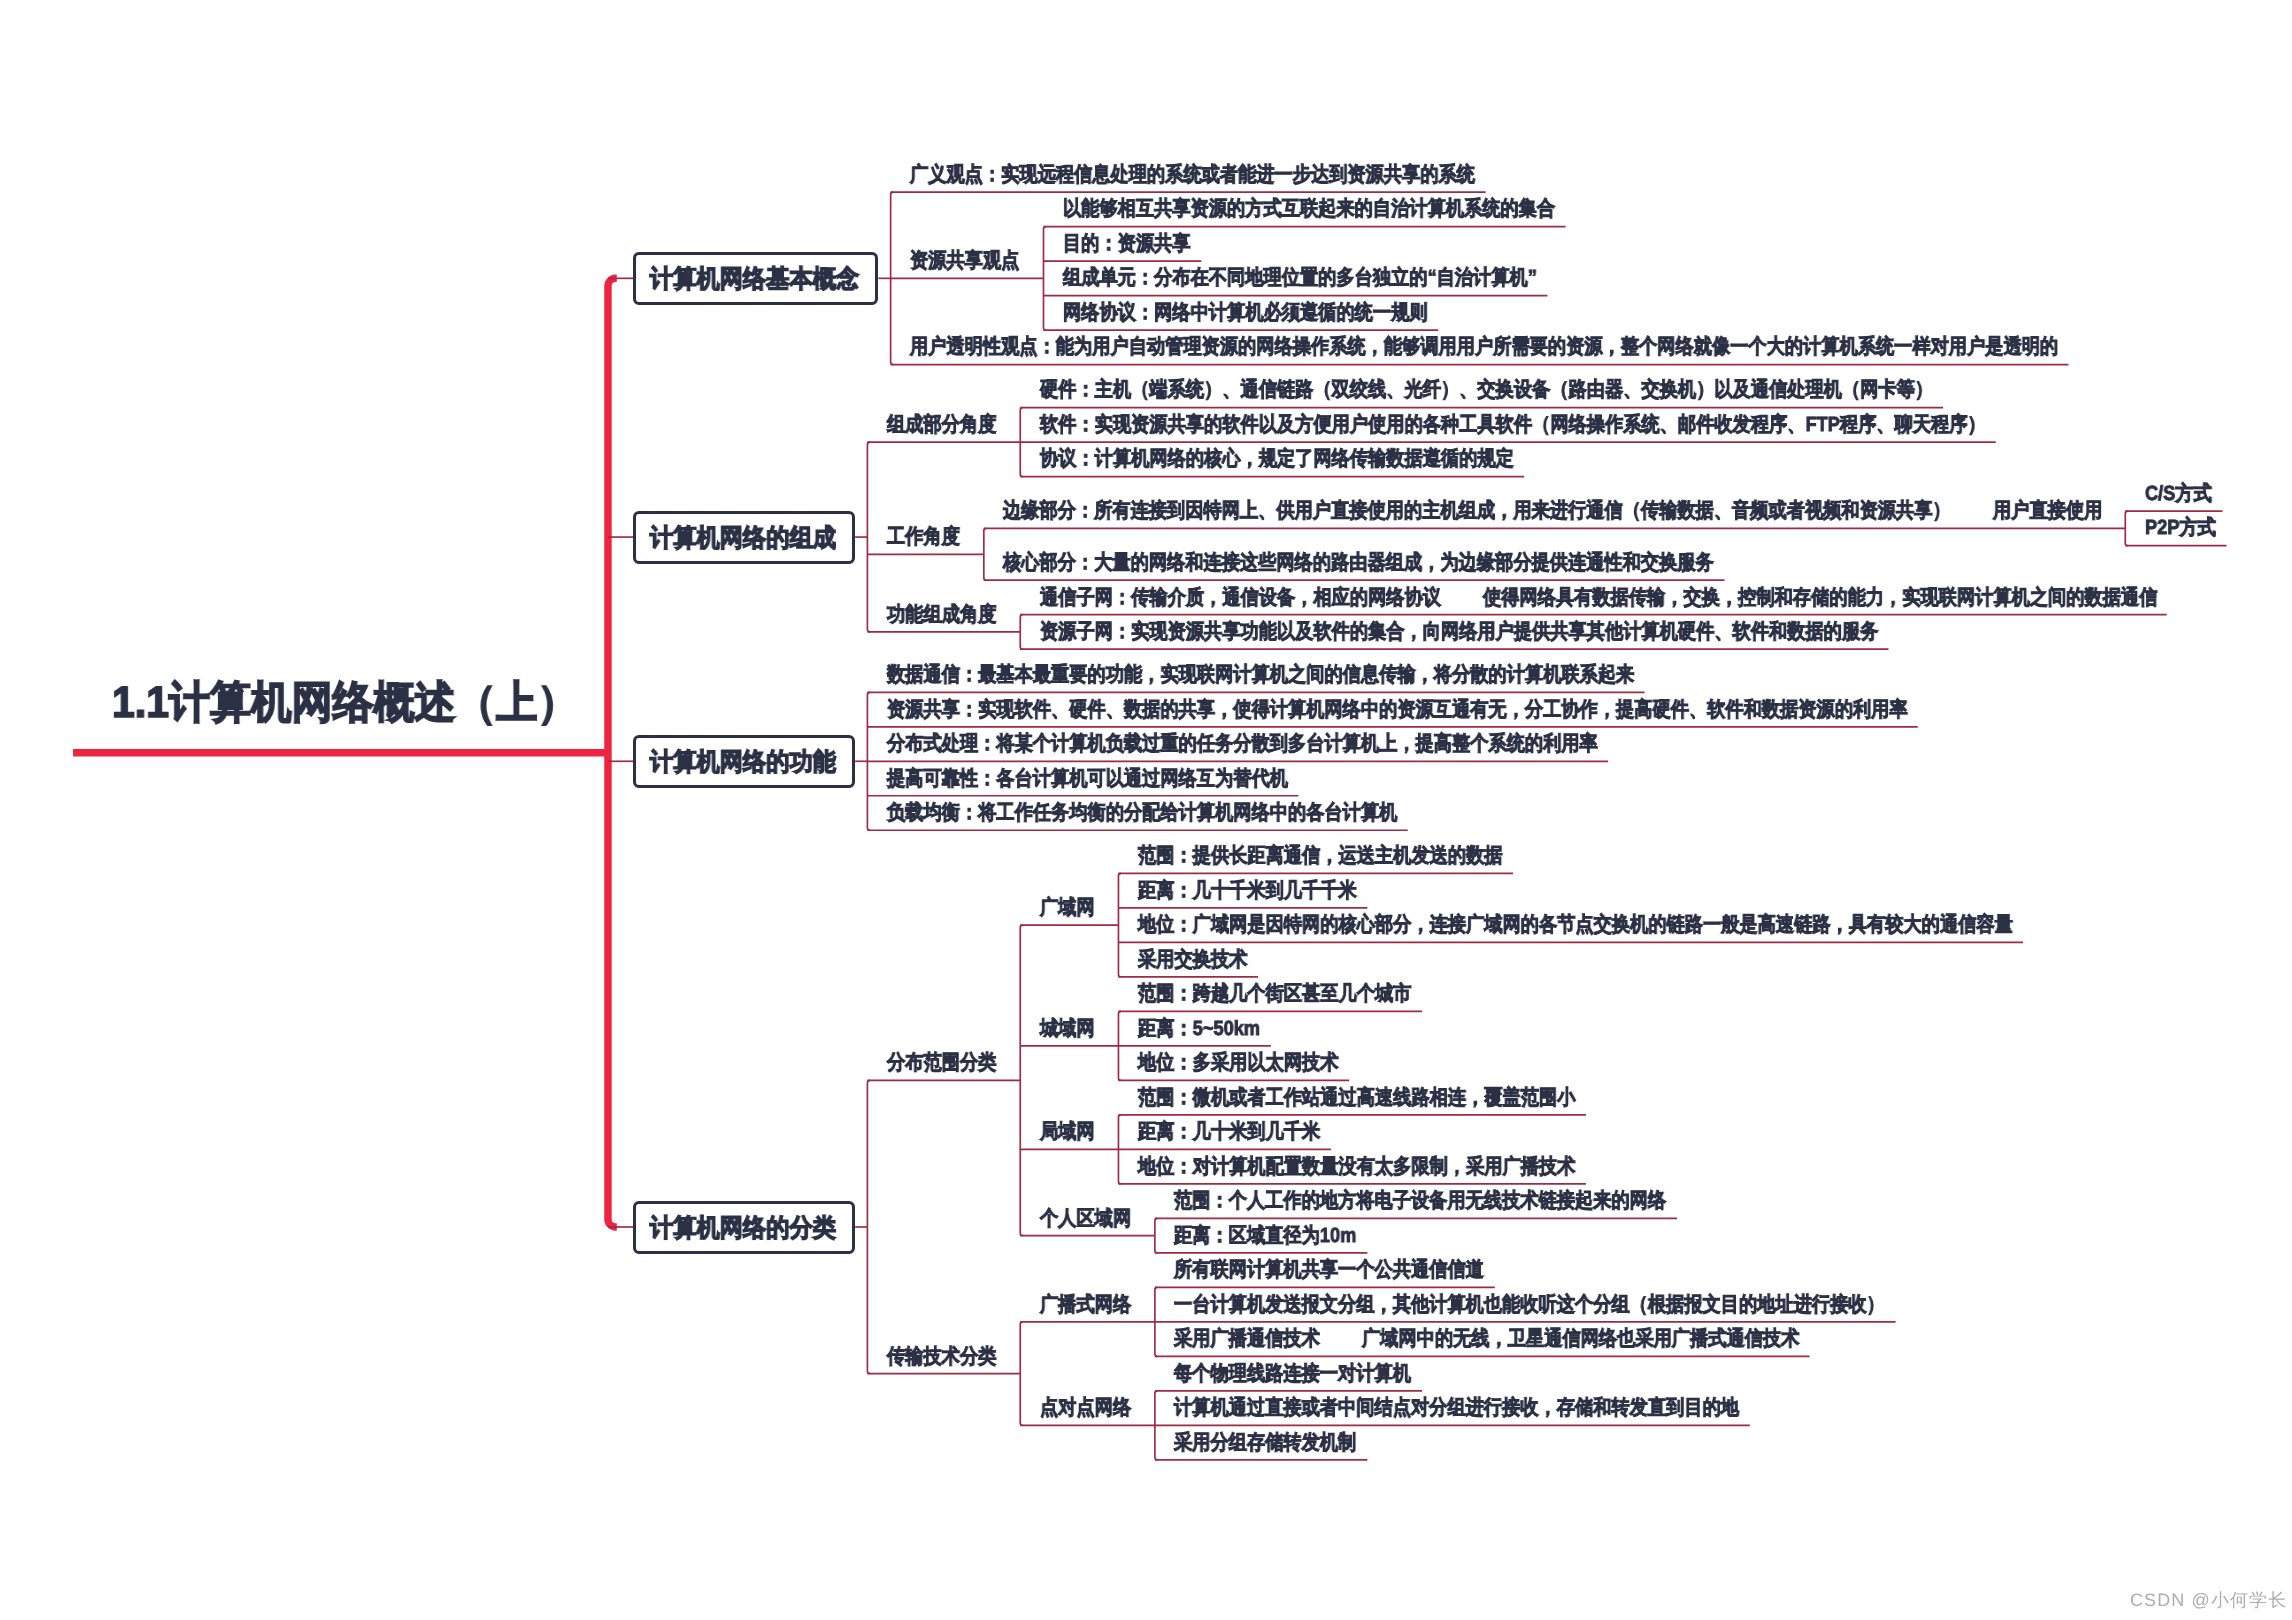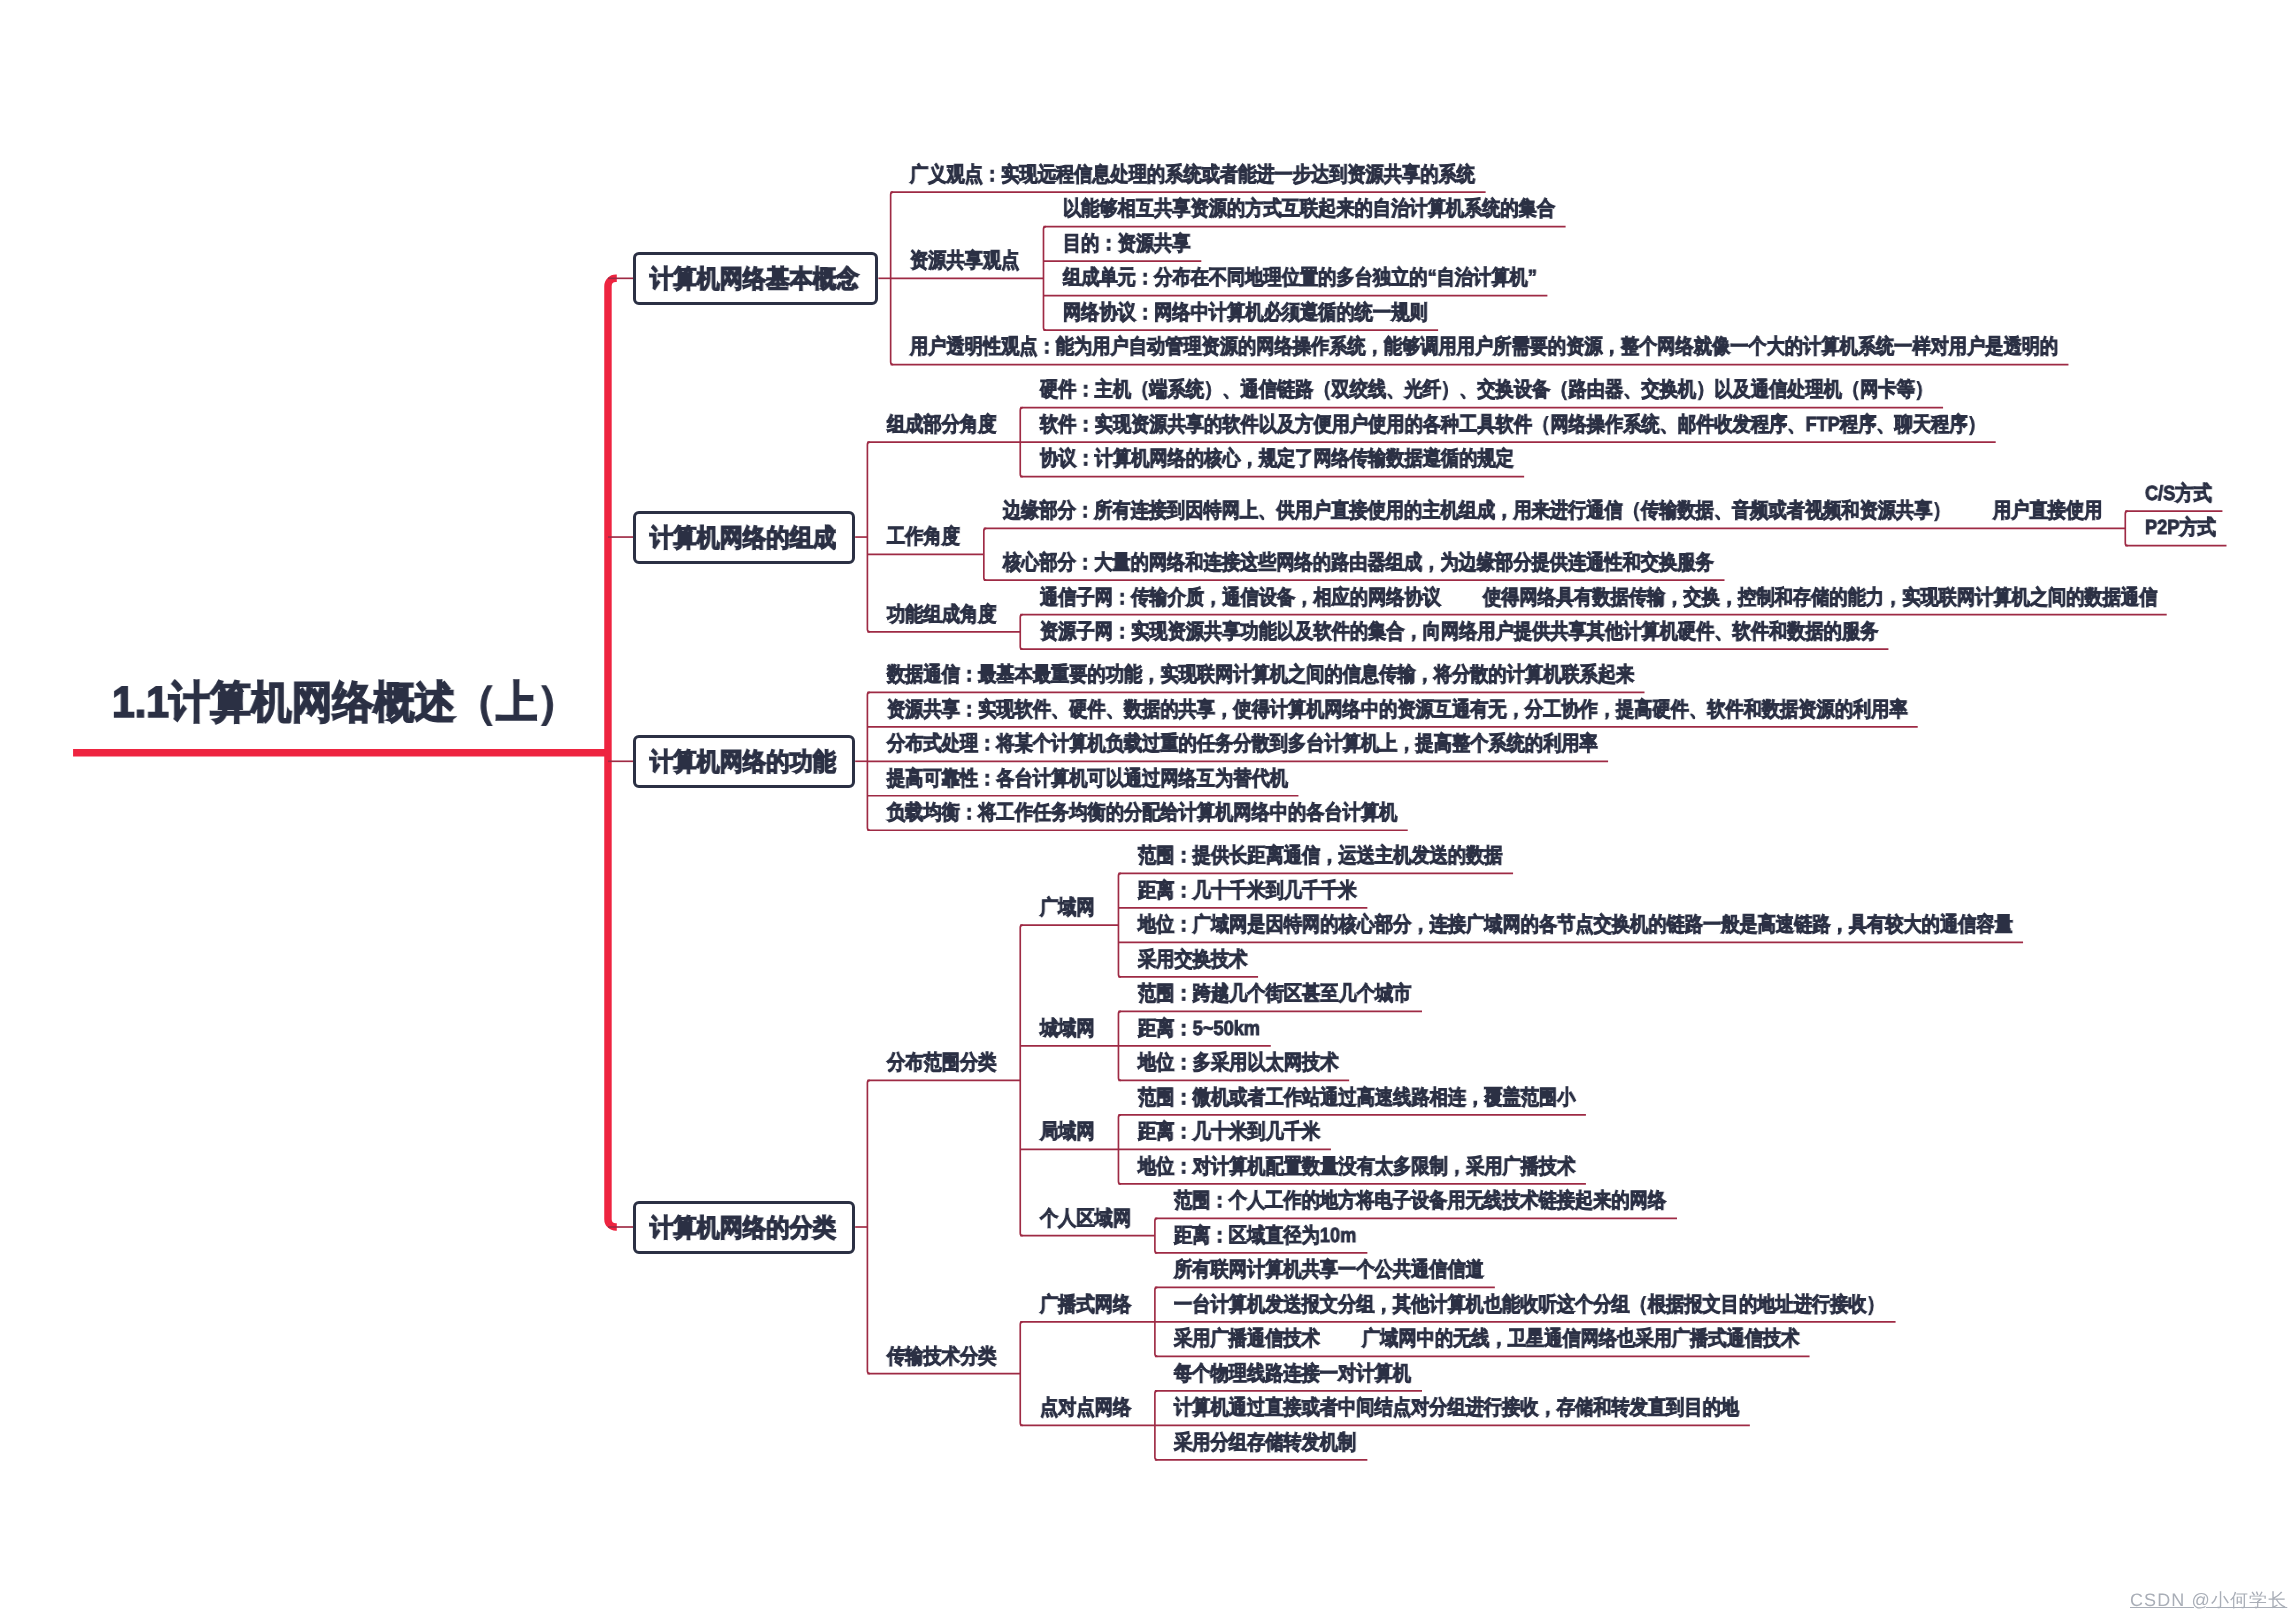--- a/index.html
+++ b/index.html
@@ -96,21 +96,21 @@
       <path d="M1178.055 1313.6000000000008 H 1524.95" stroke="#9e2a44" stroke-width="1.7" fill="none" stroke-linecap="butt" stroke-linejoin="round"></path>
       <path d="M1178.055 1348.8000000000009 H 1933.8200000000002" stroke="#9e2a44" stroke-width="1.7" fill="none" stroke-linecap="butt" stroke-linejoin="round"></path>
       <path d="M1178.055 1384.000000000001 H 1846.06671875" stroke="#9e2a44" stroke-width="1.7" fill="none" stroke-linecap="butt" stroke-linejoin="round"></path>
       <path d="M1040.68 1454.400000000001 H 1178.055" stroke="#9e2a44" stroke-width="1.7" fill="none" stroke-linecap="butt" stroke-linejoin="round"></path>
       <path d="M1180.555 1419.200000000001 A 2.5 2.5 0 0 0 1178.055 1421.700000000001 V 1487.100000000001 A 2.5 2.5 0 0 0 1180.555 1489.600000000001" stroke="#9e2a44" stroke-width="1.7" fill="none" stroke-linecap="butt" stroke-linejoin="round"></path>
       <path d="M1178.055 1419.200000000001 H 1450.6100000000001" stroke="#9e2a44" stroke-width="1.7" fill="none" stroke-linecap="butt" stroke-linejoin="round"></path>
       <path d="M1178.055 1454.400000000001 H 1785.14" stroke="#9e2a44" stroke-width="1.7" fill="none" stroke-linecap="butt" stroke-linejoin="round"></path>
       <path d="M1178.055 1489.600000000001 H 1394.855" stroke="#9e2a44" stroke-width="1.7" fill="none" stroke-linecap="butt" stroke-linejoin="round"></path>
     </svg>
   <div id="root-title" class="tx" style="left: 112px; top: 681px;">1.1计算机网络概述（上）</div>
-  <div id="watermark" style="left: 2130px; top: 1589px; text-decoration: underline;">CSDN @小何学长</div>
+  <div id="watermark" style="left: 2130px; top: 1589px;">CSDN @小何学长</div>
   <div id="nodes">
       <div class="box1" style="left: 633px; top: 252px; width: 245px; height: 53px;"></div>
       <div class="tx n1" style="left: 650px; top: 267px;">计算机网络基本概念</div>
       <div class="tx n2" style="left: 910px; top: 165px;">广义观点：实现远程信息处理的系统或者能进一步达到资源共享的系统</div>
       <div class="tx n2" style="left: 910px; top: 251px;">资源共享观点</div>
       <div class="tx n2" style="left: 1063px; top: 199px;">以能够相互共享资源的方式互联起来的自治计算机系统的集合</div>
       <div class="tx n2" style="left: 1063px; top: 234px;">目的：资源共享</div>
       <div class="tx n2" style="left: 1063px; top: 268px;">组成单元：分布在不同地理位置的多台独立的“自治计算机”</div>
       <div class="tx n2" style="left: 1063px; top: 303px;">网络协议：网络中计算机必须遵循的统一规则</div>
       <div class="tx n2" style="left: 910px; top: 337px;">用户透明性观点：能为用户自动管理资源的网络操作系统，能够调用用户所需要的资源，整个网络就像一个大的计算机系统一样对用户是透明的</div>

